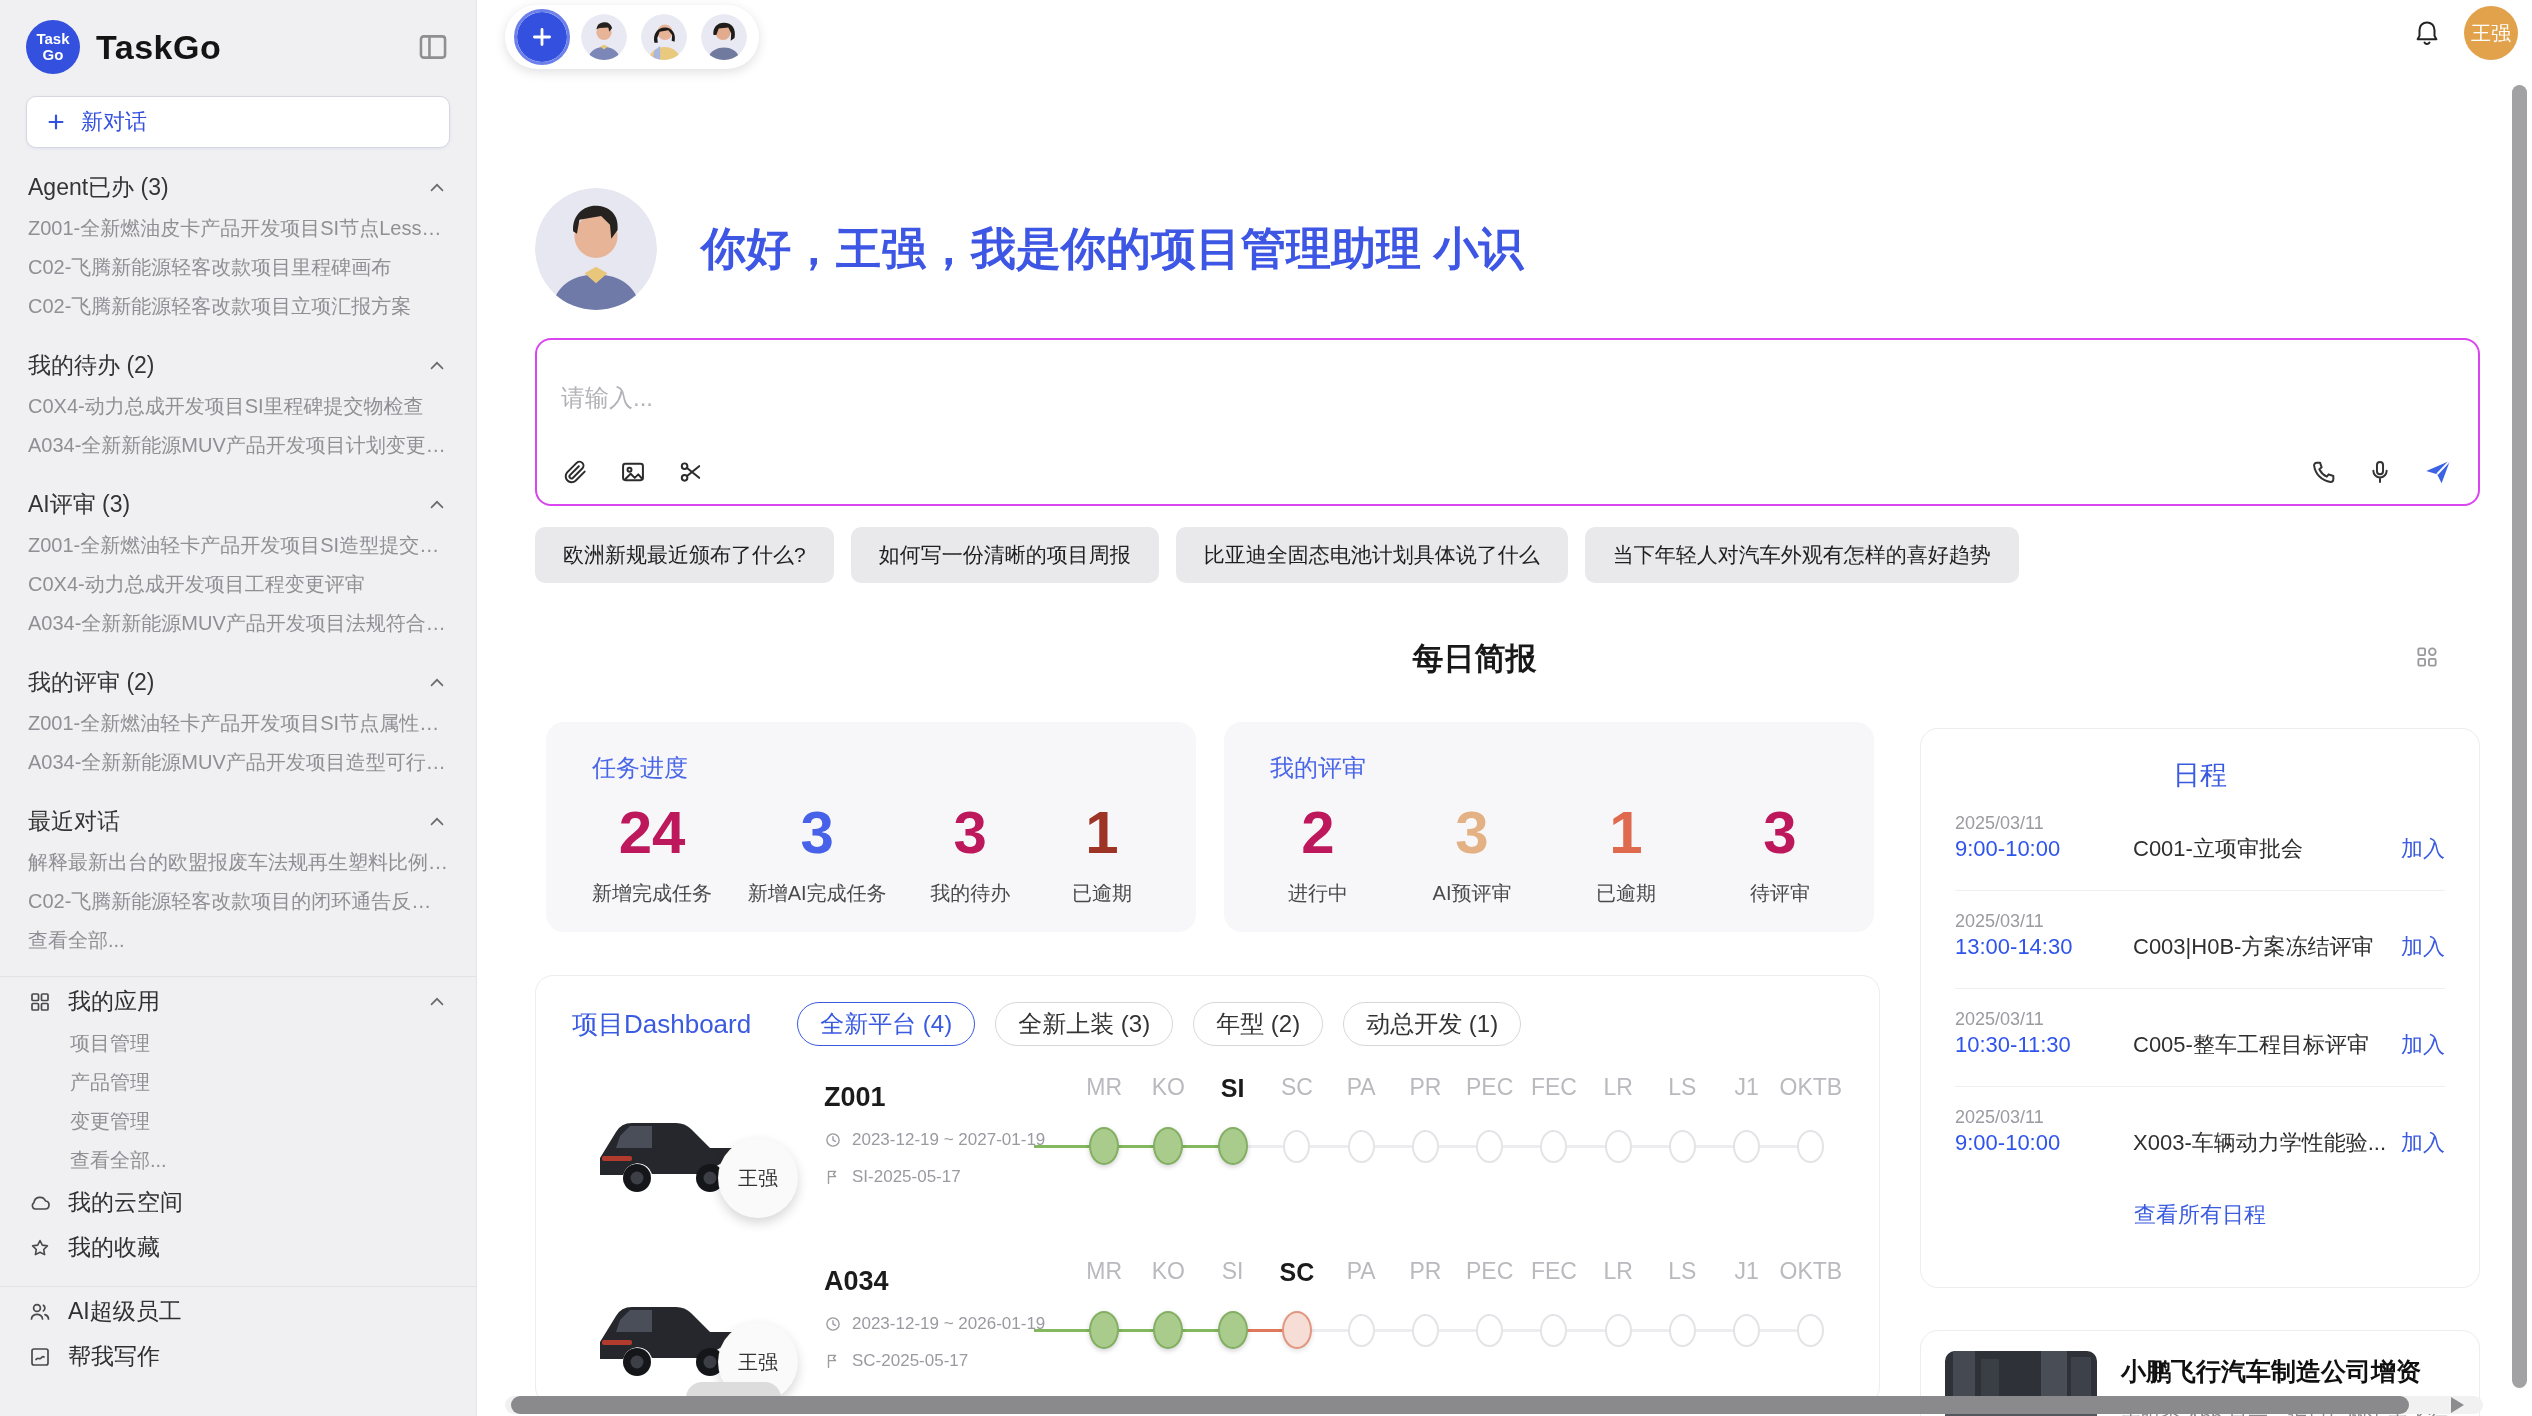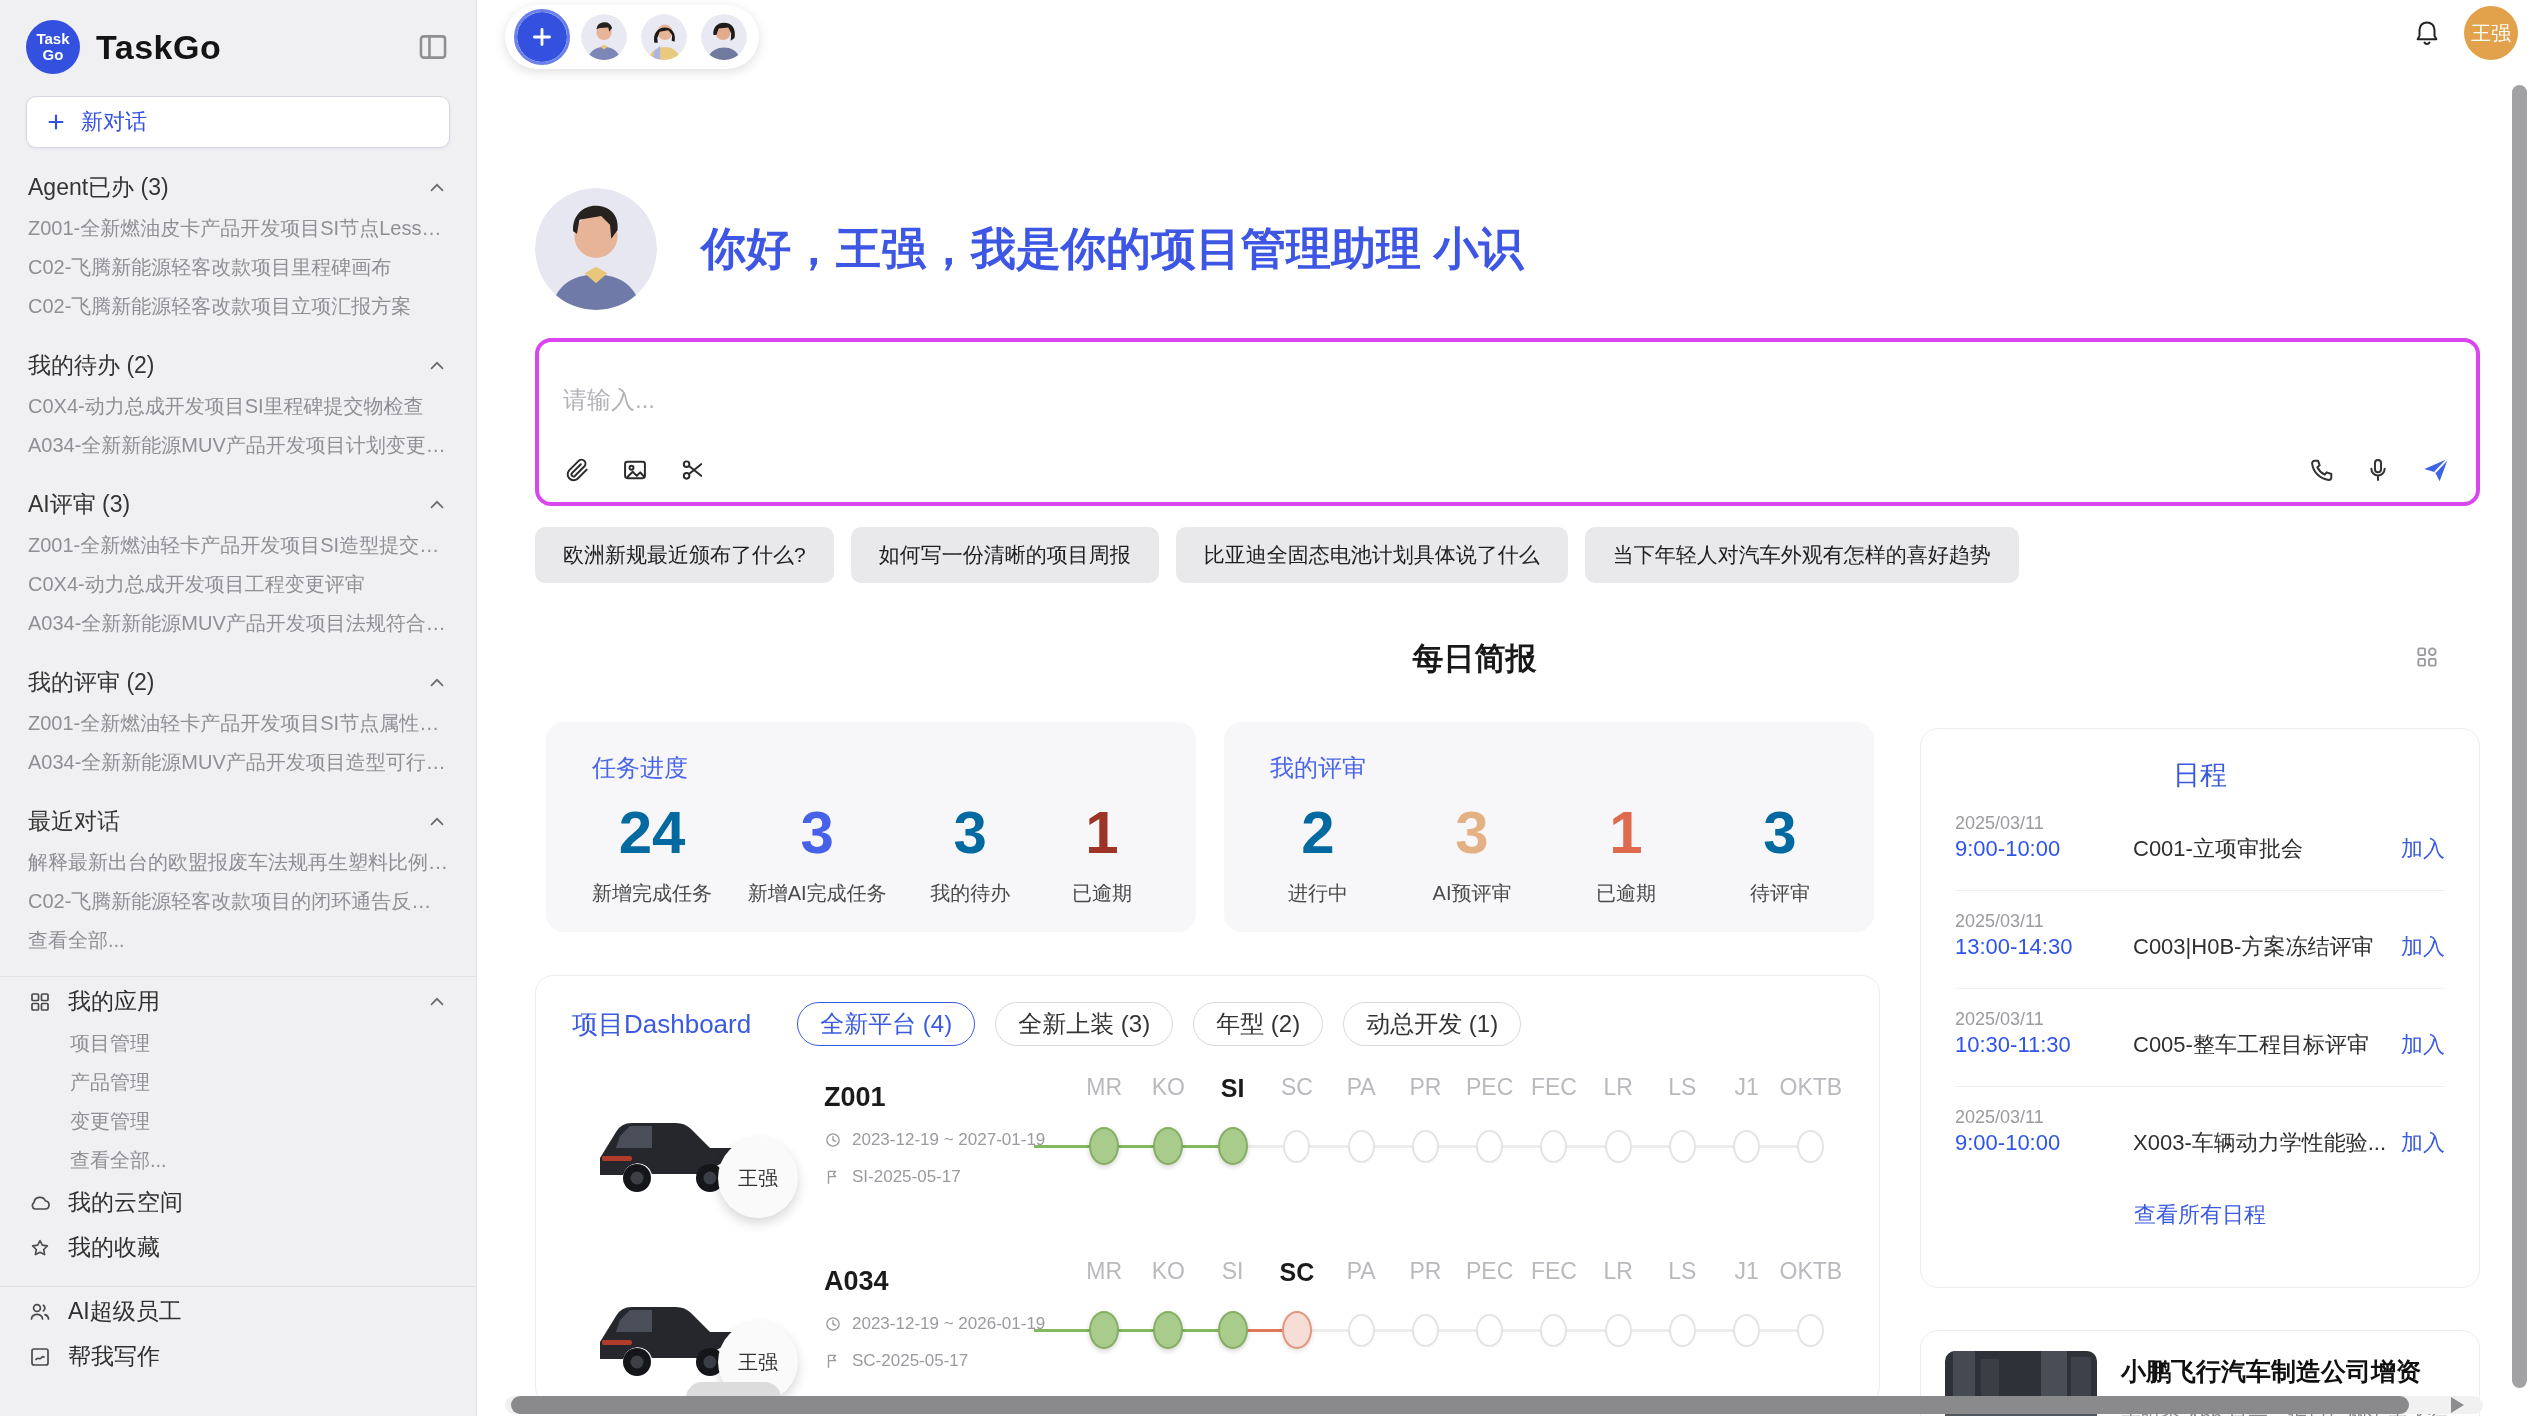--- a/index.html
+++ b/index.html
@@ -65,21 +65,21 @@
     background:#e2a24b; color:#fff; font-size:20px; display:flex; align-items:center;
     justify-content:center; cursor:pointer;
   }
 
   .greet { position:absolute; left:58px; top:188px; display:flex; align-items:center; gap:44px; }
   .greet-avatar { width:122px; height:122px; border-radius:50%; overflow:hidden; }
   .greet-text { font-size:45px; font-weight:700; color:#3d56e4; }
 
   .composer {
     position:absolute; left:58px; top:338px; width:1945px; height:168px;
-    border:4px solid #d946ef; border-radius:16px; background:#fff;
+    border:2px solid #d946ef; border-radius:16px; background:#fff;
     display:flex; flex-direction:column; padding:16px 24px 16px 24px;
   }
   .composer textarea {
     flex:1; border:none; outline:none; resize:none; font-family:inherit;
     font-size:24px; color:#333; padding-top:26px;
   }
   .composer textarea::placeholder { color:#b2b2b8; }
   .composer-tools { display:flex; align-items:center; }
   .composer-left { display:flex; align-items:center; gap:30px; }
   .composer-right { margin-left:auto; display:flex; align-items:center; gap:28px; }
@@ -94,21 +94,21 @@
 
   .brief-title { position:absolute; left:0; right:60px; top:638px; text-align:center;
     font-size:31px; font-weight:700; color:#181818; }
   .brief-grid-btn { position:absolute; right:92px; top:644px; cursor:pointer; }
 
   .stats-row { position:absolute; left:69px; top:722px; display:flex; gap:28px; }
   .stat-card { width:650px; height:210px; background:#f7f7f9; border-radius:18px; padding:30px 46px; }
   .stat-card-title { color:#4a66e8; font-size:24px; }
   .stat-cols { display:flex; justify-content:space-between; margin-top:16px; }
   .stat-col { text-align:center; min-width:96px; }
-  .stat-value { font-size:60px; font-weight:700; color:#0369a1; line-height:1.1; }
+  .stat-value { font-size:60px; font-weight:700; color:#be185d; line-height:1.1; }
   .stat-value[data-color="blue"]   { color:#4762e8; }
   .stat-value[data-color="darkred"]{ color:#9e3425; }
   .stat-value[data-color="tan"]    { color:#e3b183; }
   .stat-value[data-color="salmon"] { color:#e06a4e; }
   .stat-label { font-size:20px; color:#4a4a4a; margin-top:14px; white-space:nowrap; }
 
   
   .dash-card {
     position:absolute; left:58px; top:975px; width:1345px; height:430px;
     background:#fff; border:1.5px solid #ececf1; border-radius:18px;

